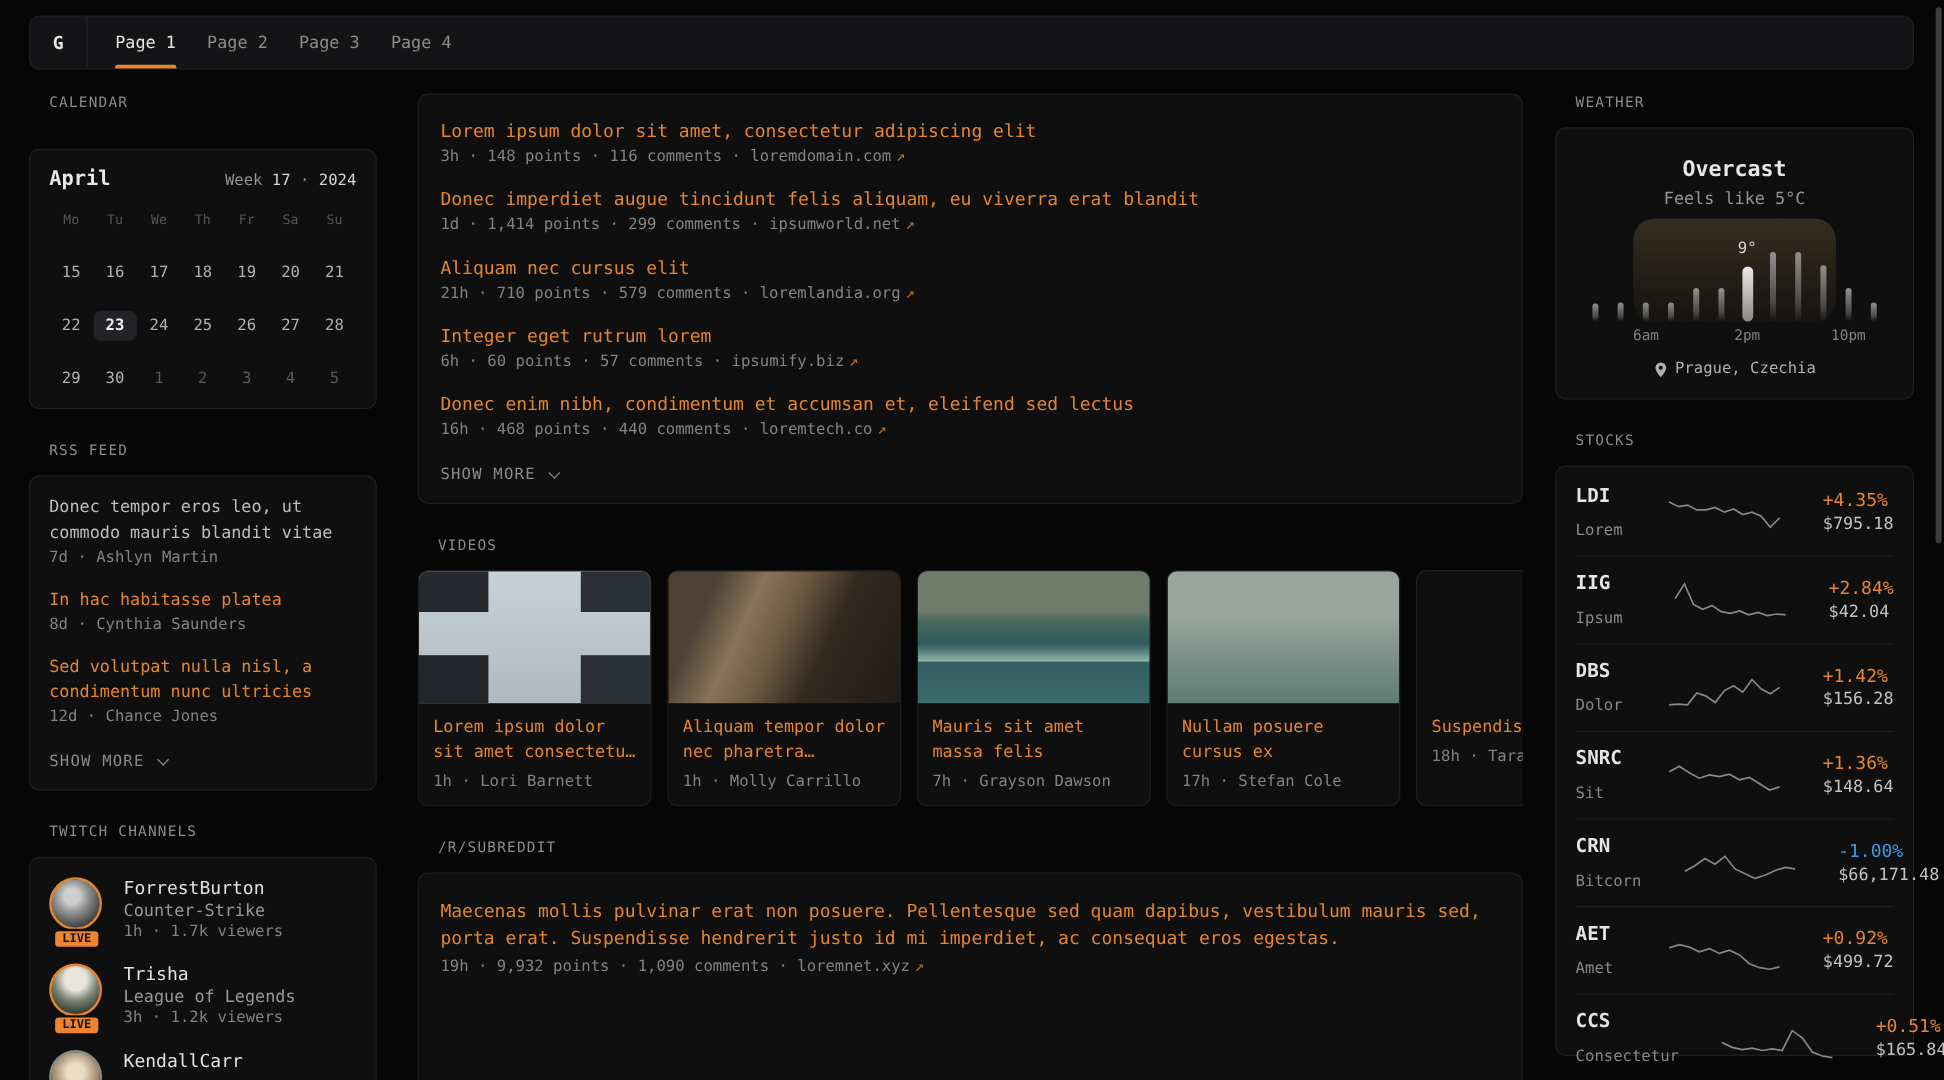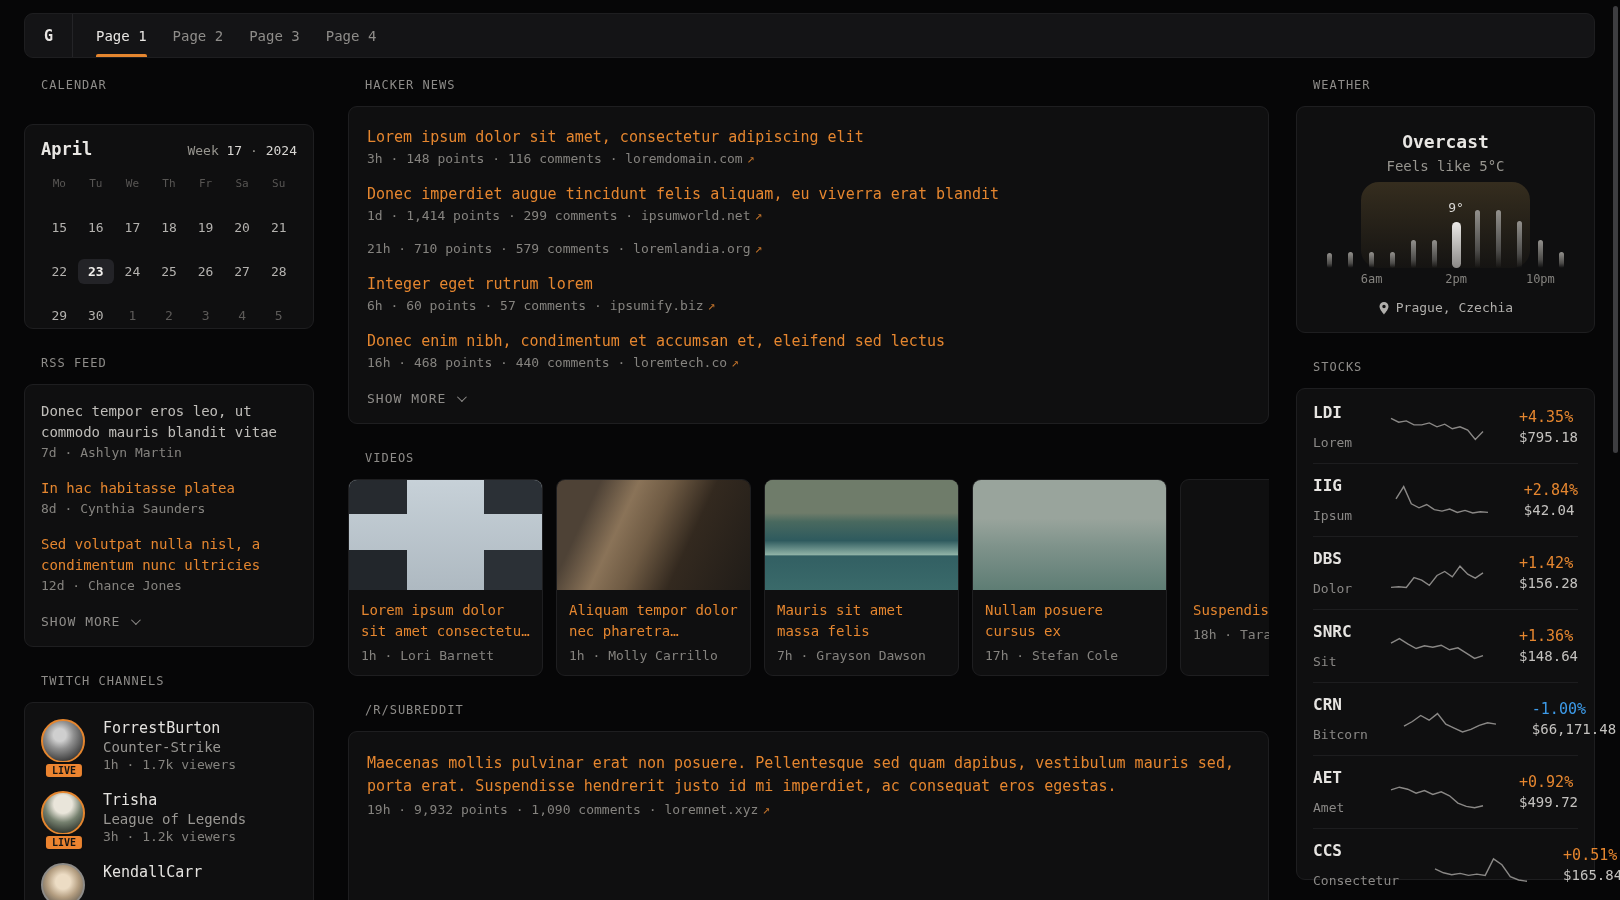--- a/index.html
+++ b/index.html
@@ -33,21 +33,21 @@
     font-size:14px; color:#8e8c89; cursor:pointer; }
   .tab.active { color:#e8e6e3; }
   .tab.active::after { content:""; position:absolute; left:13px; right:13px; bottom:0;
     height:3px; border-radius:2px 2px 0 0; background:#e5862f; }
   
   .col-left  { position:absolute; left:24px;   top:78px; width:290px; }
   .col-mid   { position:absolute; left:348px;  top:78px; width:921px; }
   .col-right { position:absolute; left:1296px; top:78px; width:299px; }
   .section { margin-bottom:27px; }
   
-  .cal-card { padding:14px 16px 0;margin-top:32px; }
+  .cal-card { padding:14px 16px 12px;margin-top:32px; }
   .cal-head { display:flex; justify-content:space-between; align-items:baseline; }
   .cal-month { font-size:17px; font-weight:bold; color:#e8e6e3; }
   .cal-week { font-size:13px; color:#97958f; }
   .cal-week b { color:#d8d6d3; font-weight:normal; }
   .cal-grid { display:grid; grid-template-columns:repeat(7,1fr); margin-top:14px; row-gap:19px; }
   .cal-wd { font-size:11px; color:#585654; text-align:center; padding:4px 0 6px; }
   .cal-day { font-size:13px; color:#b4b2af; text-align:center; line-height:25px; height:25px; }
   .cal-day.dim { color:#5c5a58; }
   .cal-day.selected { background:#232327; border-radius:6px; color:#f0eeeb; font-weight:bold; }
   
@@ -257,37 +257,37 @@
           <div class="tw-name">KendallCarr</div>
 
         </div>
       </div>
     </div>
   </div>
 </div>
 
 <div class="col-mid">
   <div class="section">
-    <div class="w-label">HACKER NEWS</div>
     <div class="card hn-card">
       <div class="hn-item">
         <a class="hn-title">Lorem ipsum dolor sit amet, consectetur adipiscing elit</a>
         <div class="hn-meta">
           <span>3h · 148 points · 116 comments ·</span>
           <a class="hn-domain">loremdomain.com</a><span class="ext">↗</span>
         </div>
       </div>
       <div class="hn-item">
         <a class="hn-title">Donec imperdiet augue tincidunt felis aliquam, eu viverra erat blandit</a>
         <div class="hn-meta">
           <span>1d · 1,414 points · 299 comments ·</span>
           <a class="hn-domain">ipsumworld.net</a><span class="ext">↗</span>
         </div>
       </div>
       <div class="hn-item">
+        <a class="hn-title">Aliquam nec cursus elit</a>
         <div class="hn-meta">
           <span>21h · 710 points · 579 comments ·</span>
           <a class="hn-domain">loremlandia.org</a><span class="ext">↗</span>
         </div>
       </div>
       <div class="hn-item">
         <a class="hn-title">Integer eget rutrum lorem</a>
         <div class="hn-meta">
           <span>6h · 60 points · 57 comments ·</span>
           <a class="hn-domain">ipsumify.biz</a><span class="ext">↗</span>

